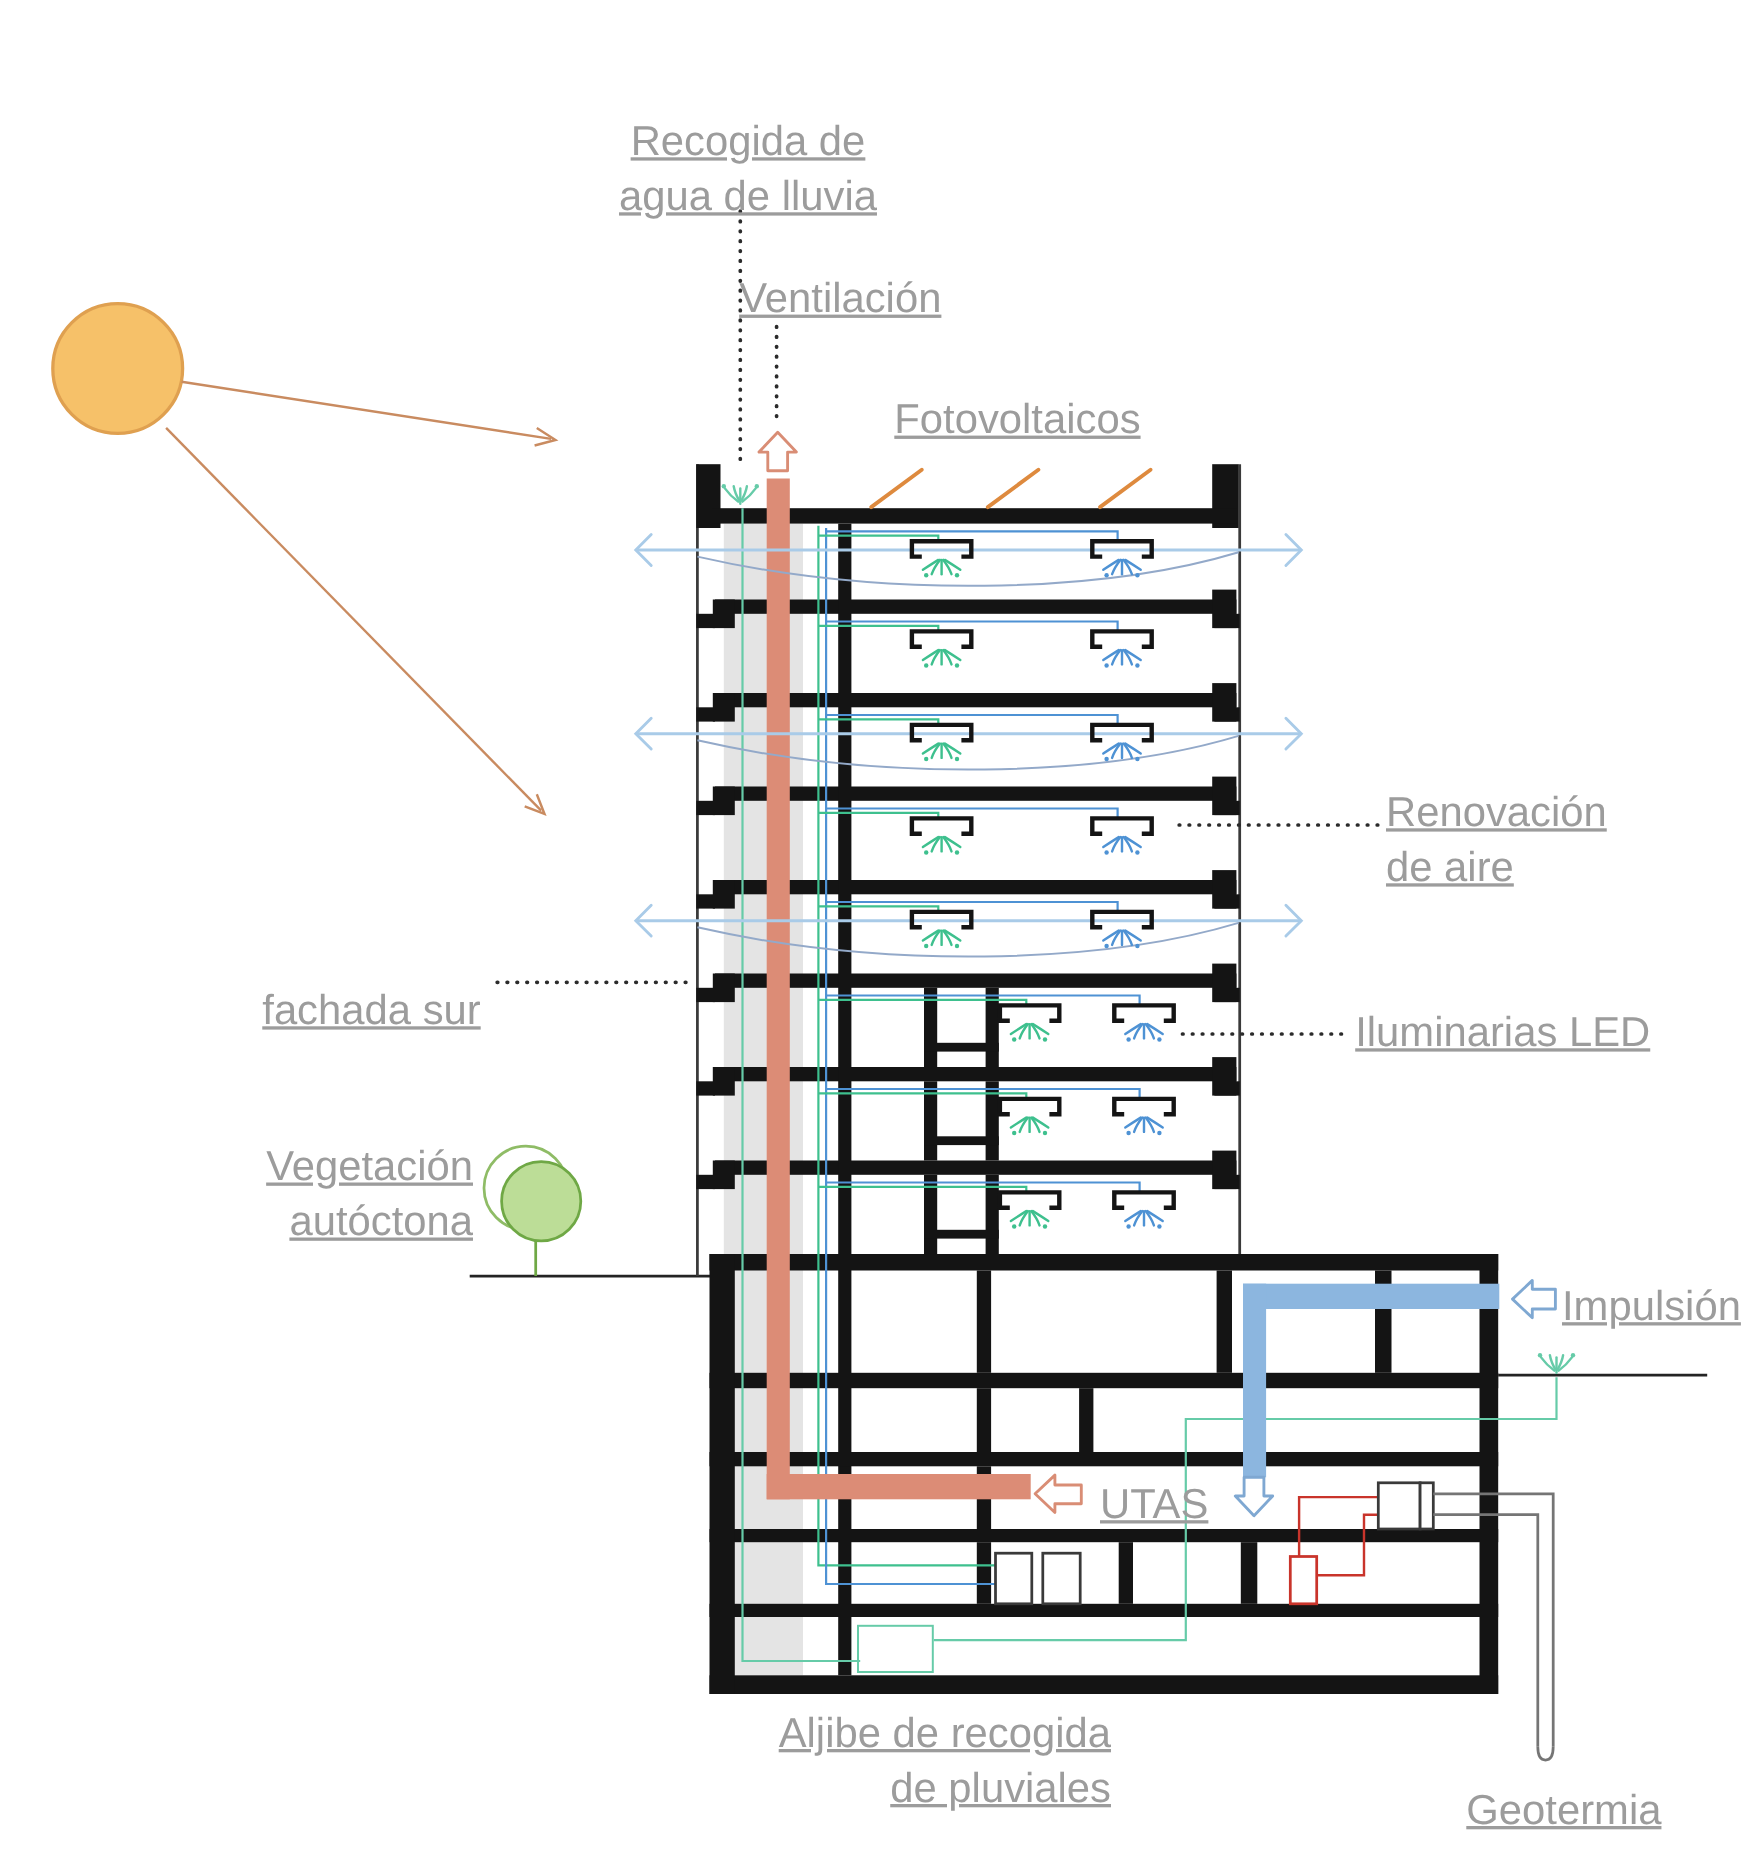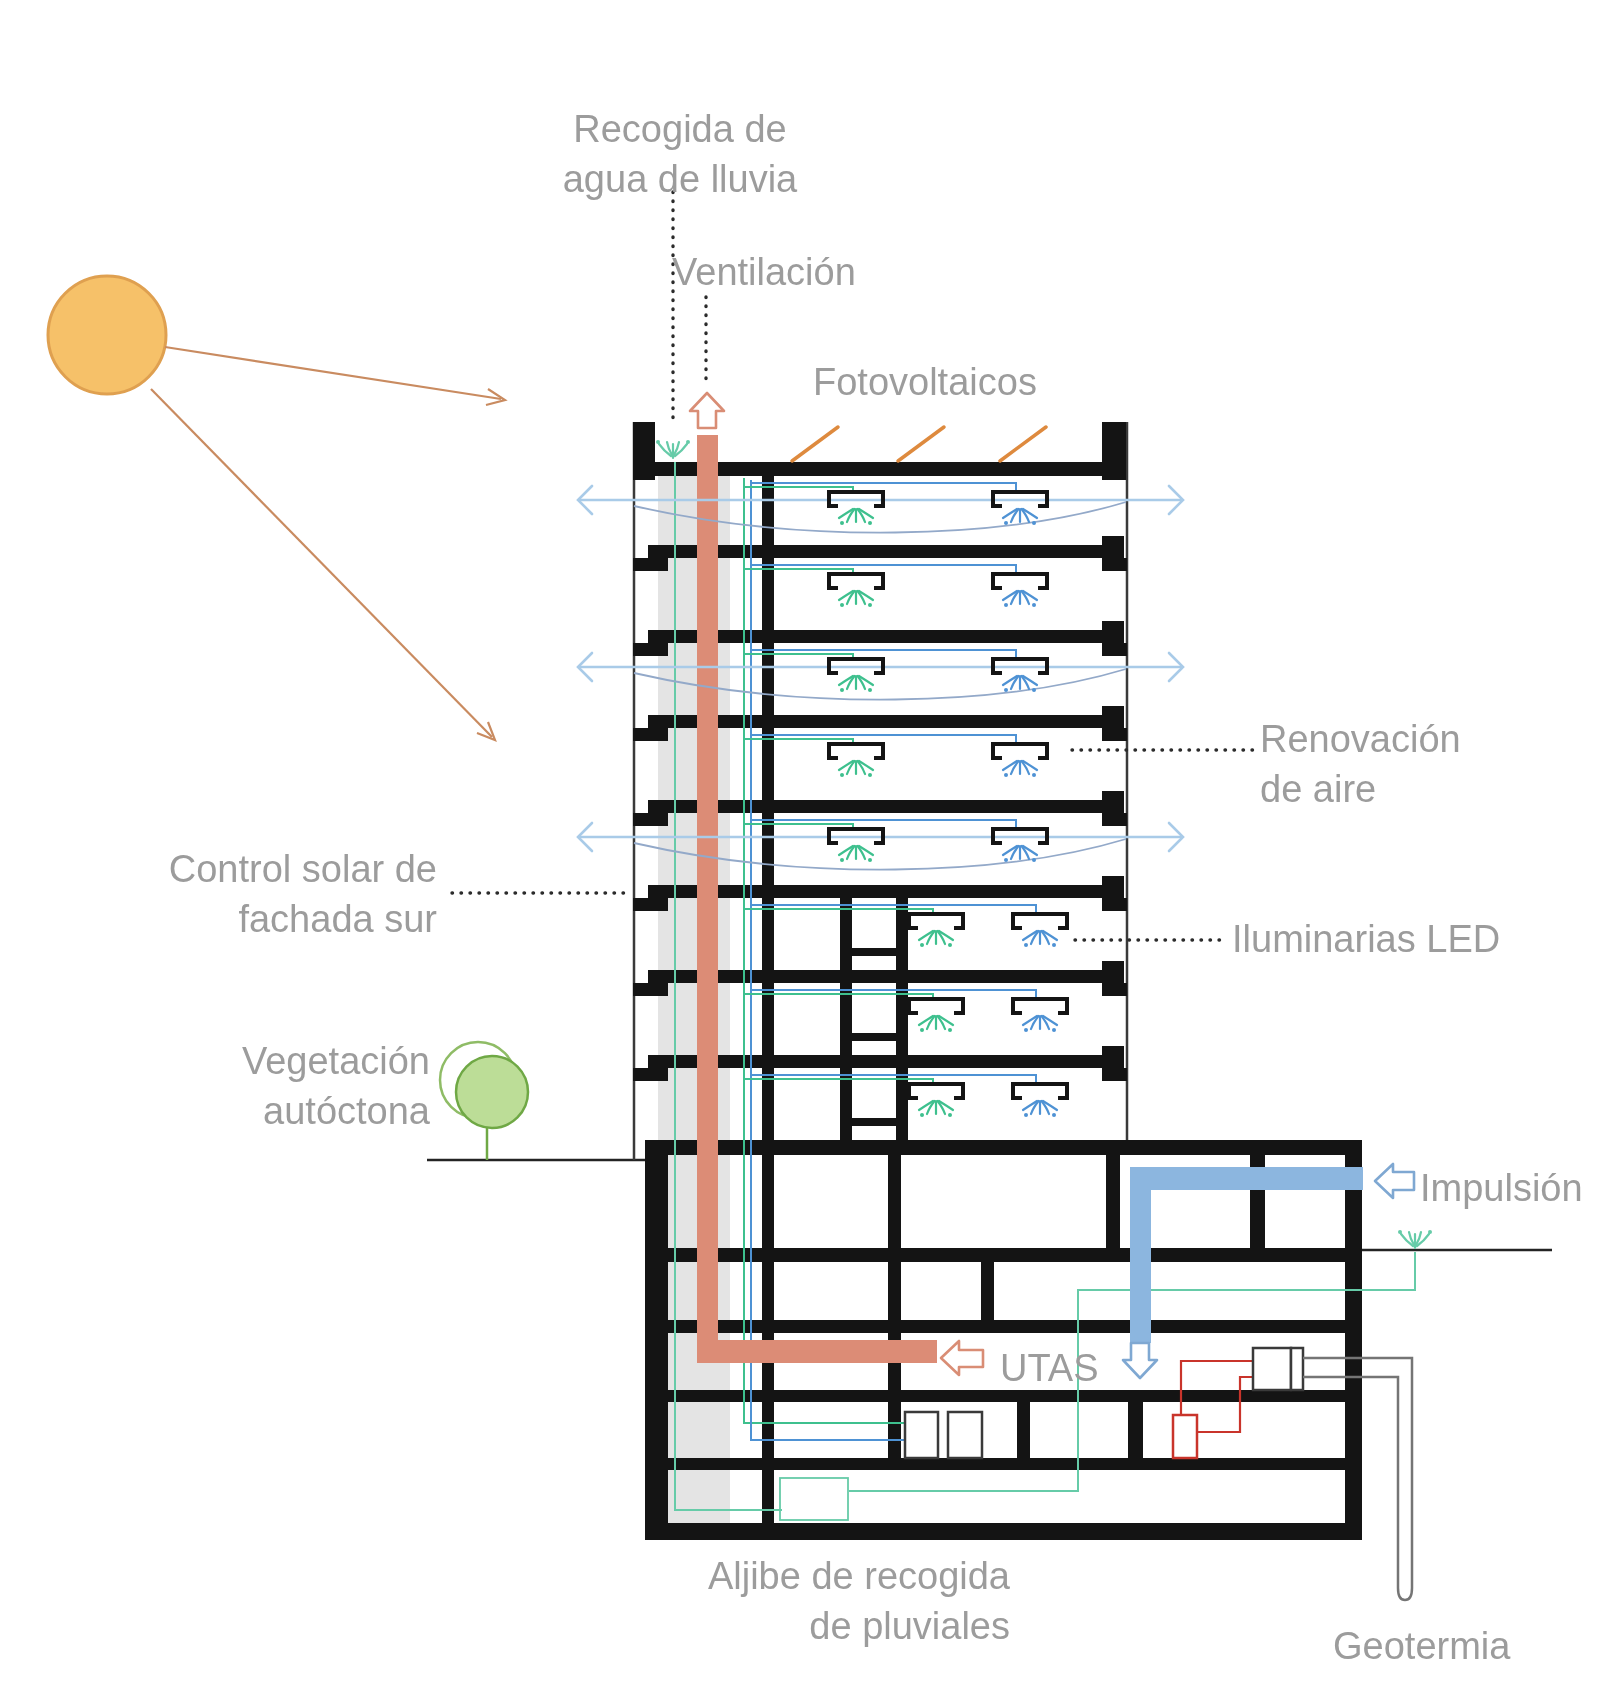--- a/index.html
+++ b/index.html
@@ -9,21 +9,21 @@
     --sup-green:#3ec08e; --sup-blue:#4e92d4; --teal:#66cba8;
     --vent-blue:#a9cbe8; --wave:#93a9c9; --pv:#de8a3e;
     --sun-fill:#f6c169; --sun-stroke:#dfa050; --ray:#c98b60;
     --core-gray:#e4e4e4; --red:#c9342b; --gray-pipe:#757575;
     --tree-fill:#bcdd97; --tree-stroke:#6fa845; --tree-back:#8fbc66;
   }
   html,body{margin:0;padding:0;background:#fff;}
   .canvas{position:relative;width:1600px;height:1682px;background:#ffffff;overflow:hidden;
           font-family:"Liberation Sans", sans-serif;}
   svg{position:absolute;left:0;top:0;}
-  .lbl{position:absolute;color:var(--label-gray);font-size:38px;line-height:50px;white-space:pre;}
+  .lbl{position:absolute;color:var(--label-gray);font-size:38px;line-height:50px;white-space:pre;text-decoration:underline;}
   .blk{fill:var(--black);}
   .ln{stroke:var(--thin);stroke-width:2.5;fill:none;}
   .gnd{stroke:#242424;stroke-width:2.5;fill:none;}
   .core{fill:var(--core-gray);}
   .psal{fill:var(--salmon);}
   .pblu{fill:var(--pipe-blue);}
   .oarr-s{fill:#fff;stroke:var(--salmon-arrow);stroke-width:2.6;stroke-linejoin:round;}
   .oarr-b{fill:#fff;stroke:var(--arrow-blue);stroke-width:2.6;stroke-linejoin:round;}
   .sb{stroke:var(--sup-blue);stroke-width:2;fill:none;}
   .sg{stroke:var(--sup-green);stroke-width:2;fill:none;}
@@ -286,21 +286,21 @@
 
 <div class="lbl" style="left:672px;top:247px;"><span>Ventilación</span></div>
 
 <div class="lbl" style="left:813px;top:357px;"><span>Fotovoltaicos</span></div>
 
 
 <div class="lbl" style="left:1232px;top:914px;"><span>Iluminarias LED</span></div>
 
 <div class="lbl" style="left:1260px;top:714px;"><span>Renovación</span><br><span>de aire</span></div>
 
-<div class="lbl" style="left:137px;top:844px;width:300px;text-align:right;"><span>Control solar de</span><br><span>fachada sur</span></div>
+<div class="lbl" style="left:137px;top:844px;width:300px;text-align:right;"><br><span>fachada sur</span></div>
 
 <div class="lbl" style="left:168px;top:1036px;width:262px;text-align:right;"><span>Vegetación</span><br><span>autóctona</span></div>
 
 <div class="lbl" style="left:1420px;top:1163px;"><span>Impulsión</span></div>
 
 <div class="lbl" style="left:1000px;top:1343px;"><span>UTAS</span></div>
 
 <div class="lbl" style="left:610px;top:1551px;width:400px;text-align:right;"><span>Aljibe de recogida</span><br><span>de pluviales</span></div>
 
 <div class="lbl" style="left:1333px;top:1621px;"><span>Geotermia</span></div>

